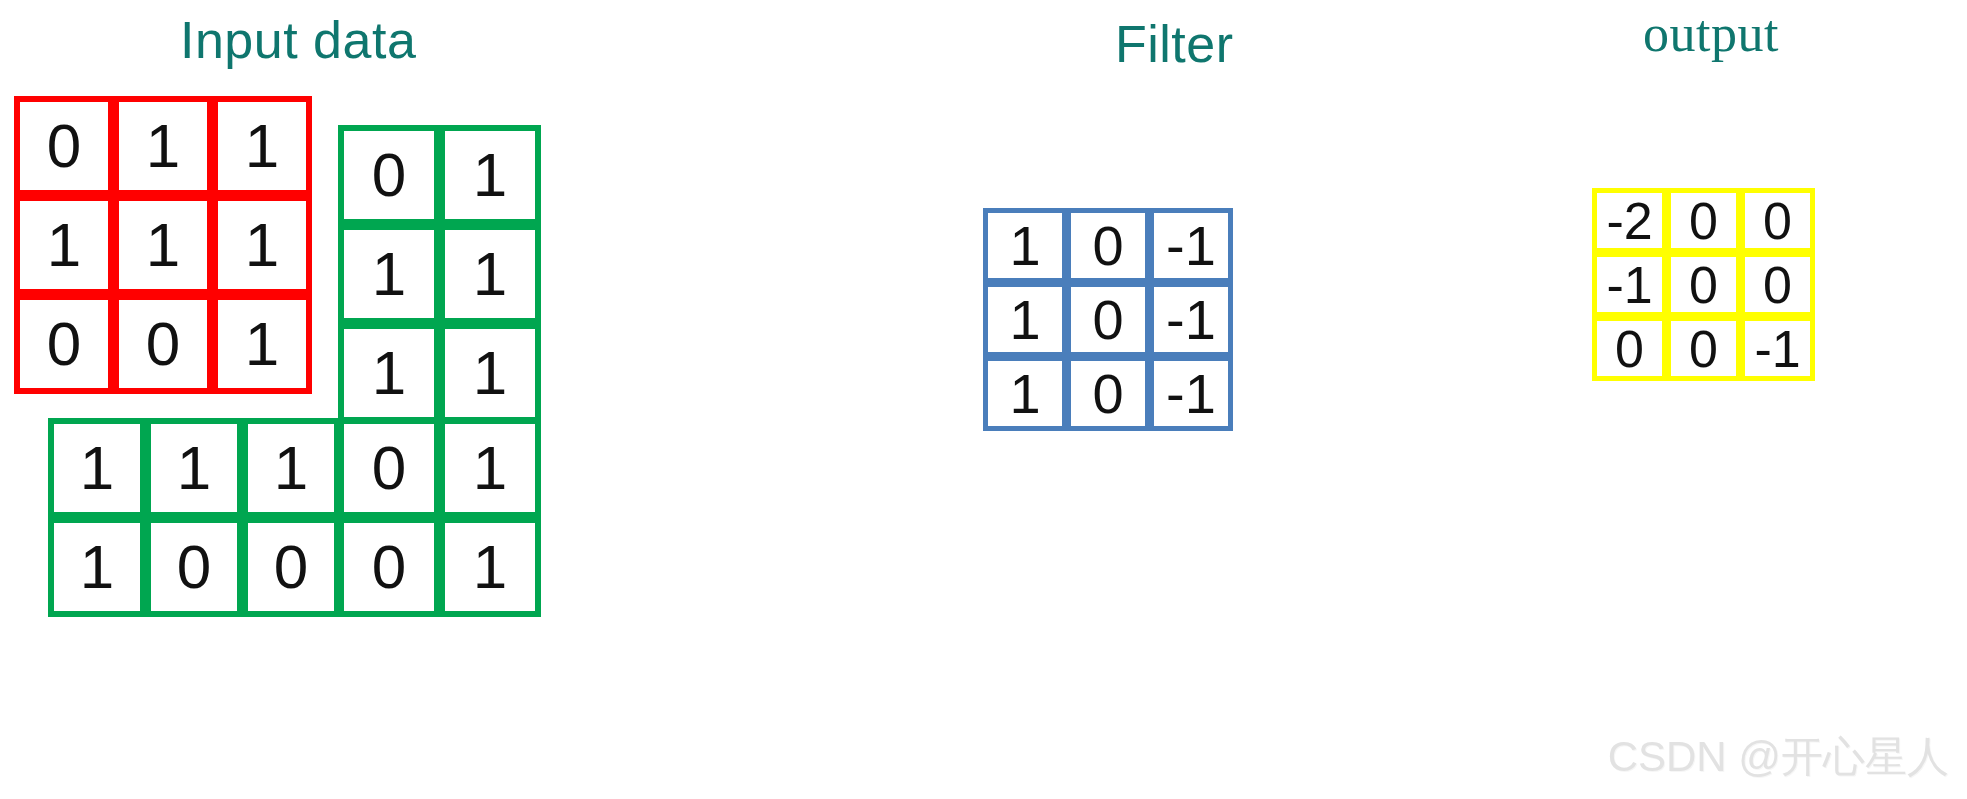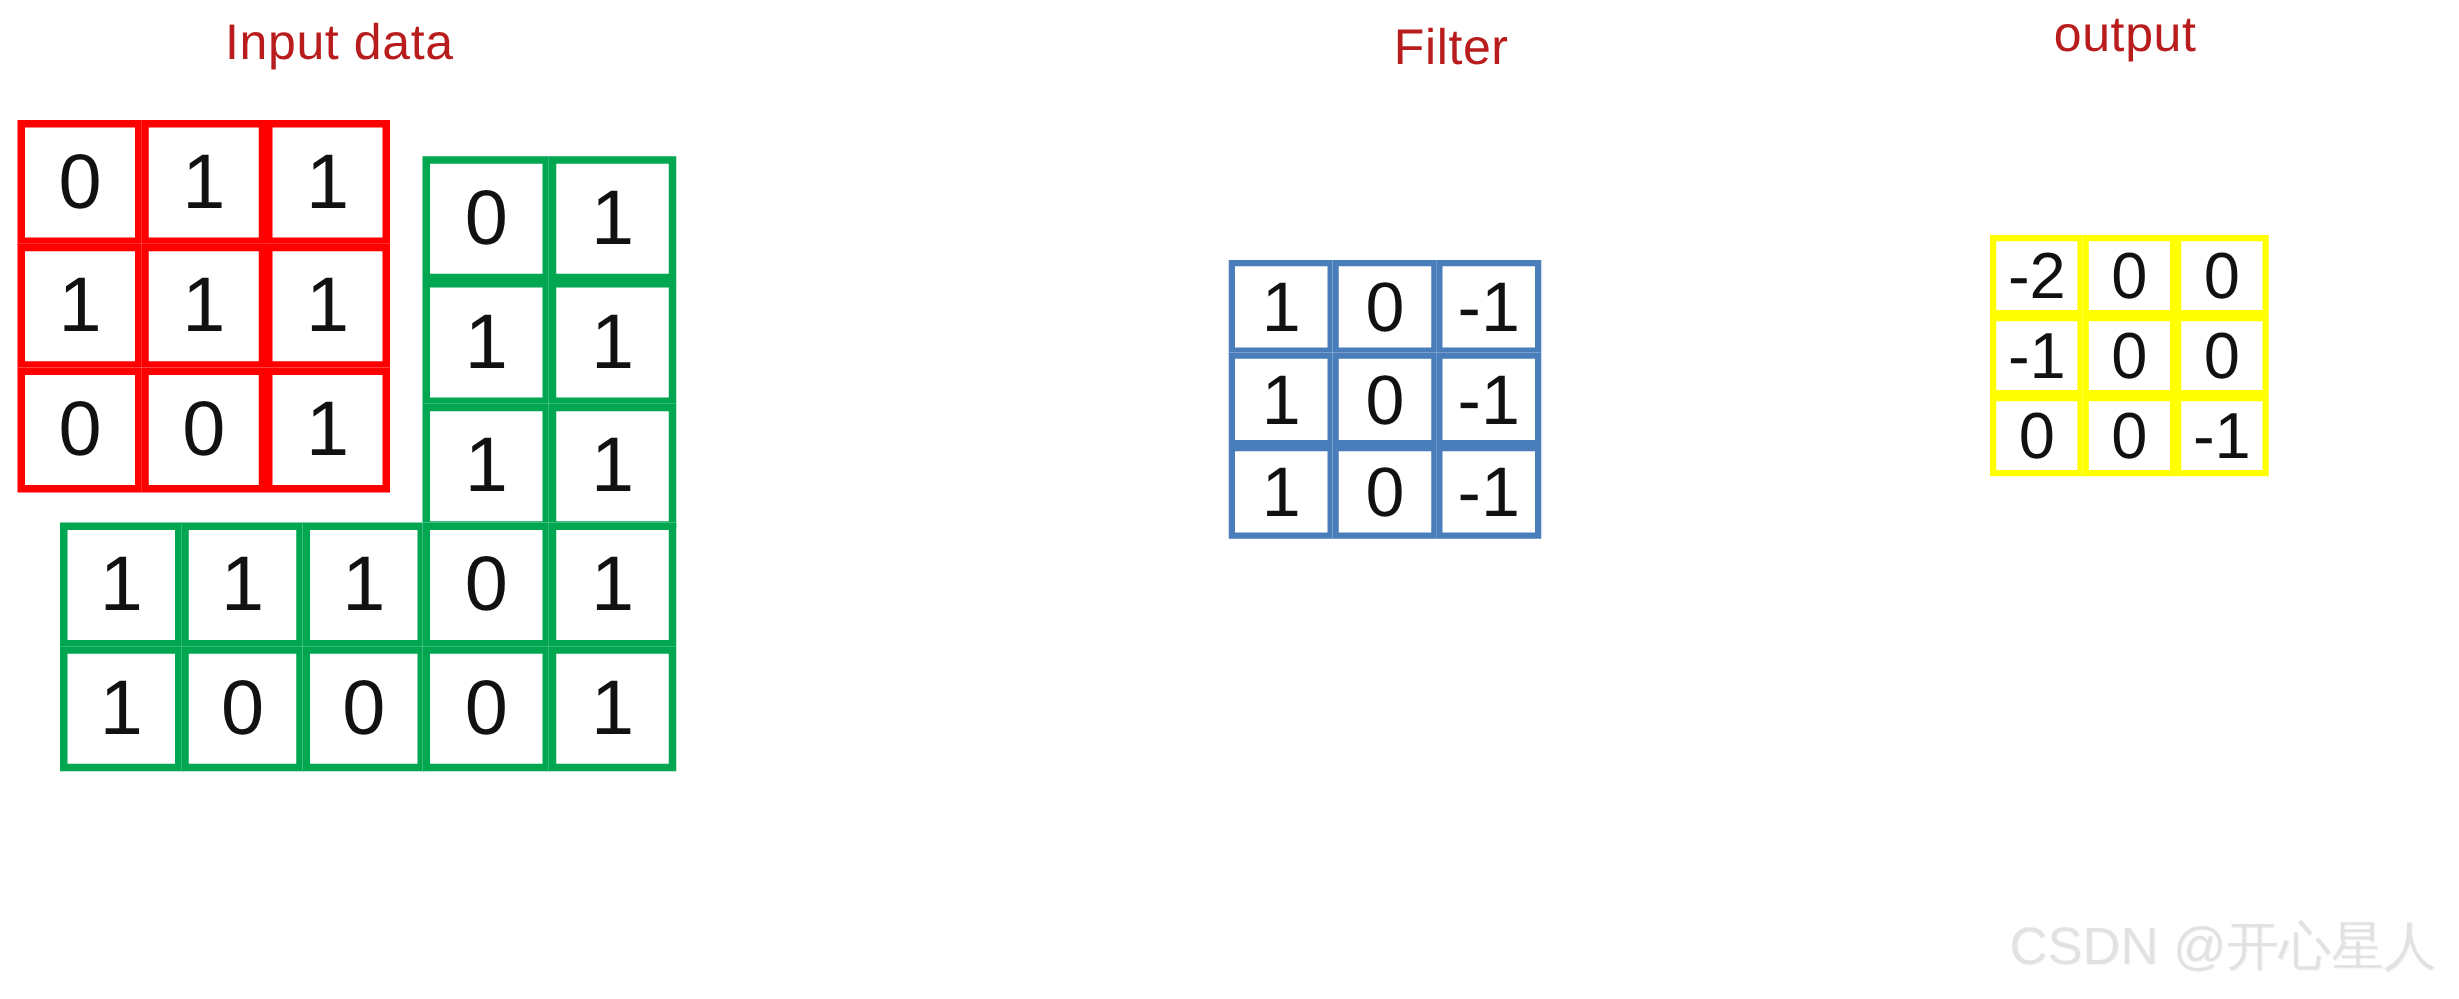--- a/index.html
+++ b/index.html
@@ -10,30 +10,30 @@
   body {
     width: 1967px;
     height: 799px;
     position: relative;
     overflow: hidden;
     font-family: "Liberation Sans", sans-serif;
   }
 
   .title {
     position: absolute;
-    font-size: 40px;
+    font-size: 52px;
     font-weight: 400;
-    color: #b91c1c;
+    color: #0f766e;
     letter-spacing: 0.5px;
     white-space: nowrap;
     line-height: 1;
   }
   #title-input  { left: 180px;  top: 14px; }
   #title-filter { left: 1115px; top: 18px; text-align: center; }
-  #title-output { left: 1643px; top: 8px;  }
+  #title-output { left: 1643px; top: 8px; font-family: Liberation Serif, serif;  }
 
   
   .cell {
     position: absolute;
     box-sizing: border-box;
     display: flex;
     align-items: center;
     justify-content: center;
     font-size: 62px;
     color: #111111;

